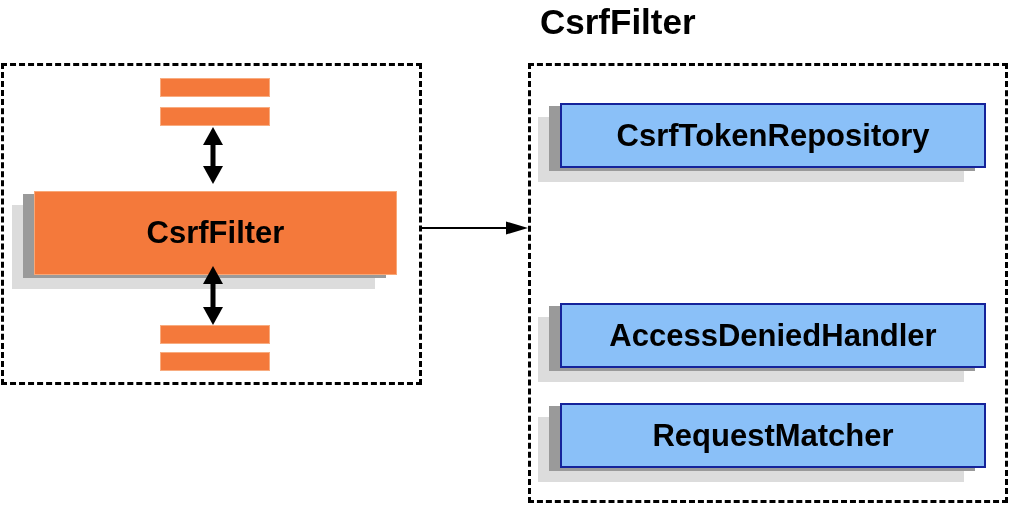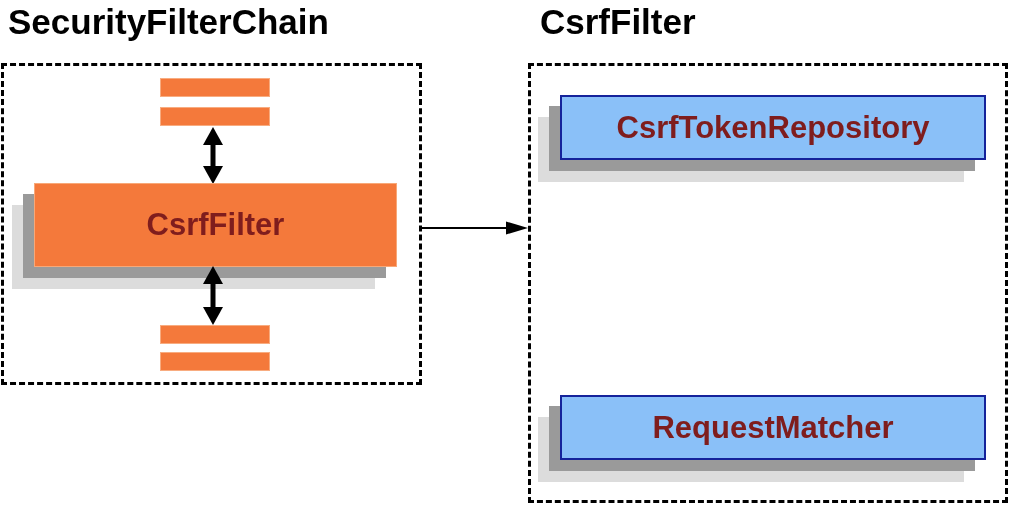--- a/index.html
+++ b/index.html
@@ -24,23 +24,23 @@
   }
   #bar1 { left:160px; top:78px;  }
   #bar2 { left:160px; top:107px; }
   #bar3 { left:160px; top:325px; }
   #bar4 { left:160px; top:352px; }
 
   .shadowed { position:absolute; }
   .shadowed .s2 { position:absolute; left:-22px; top:22px; width:100%; height:100%; background:#DCDCDC; }
   .shadowed .s1 { position:absolute; left:-11px; top:11px; width:100%; height:100%; background:#9A9A9A; }
   .shadowed .face {
-    position:absolute; left:0; top:0; width:100%; height:100%;
+    position:absolute; left:0; top:8px; width:100%; height:100%;
     display:flex; align-items:center; justify-content:center;
-    font-weight:bold; color:#7f1d1d;
+    font-weight:bold; color:#000000;
   }
 
   #csrf-box { left:34px; top:183px; width:363px; height:84px; }
   #csrf-box .face { background:#F4793B; border:1px solid #F8A878; font-size:31px; }
 
   .blue-wrap { left:560px; width:426px; height:65px; }
   .blue-wrap .face { background:#8AC0F8; border:2px solid #15239B; font-size:31px; white-space:nowrap; }
   #blue1 { top:95px; }
   #blue2 { top:195px; }
   #blue3 { top:295px; }
@@ -50,21 +50,20 @@
   #varrow1 { left:202px; top:127px; }
   #varrow2 { left:202px; top:266px; z-index:5; }
   #harrow  { left:421px; top:220px; }
   .arrow svg polygon, .arrow svg rect { fill:#000; }
 </style>
 </head>
 <body>
 
 <div class="canvas">
 
-  <div class="title" id="title-left">SecurityFilterChain</div>
 
   <div class="title" id="title-right">CsrfFilter</div>
 
   <div class="panel" id="panel-left"></div>
   <div class="panel" id="panel-right"></div>
 
   <div class="bar" id="bar1"></div>
   <div class="bar" id="bar2"></div>
 
   <div class="arrow" id="varrow1">
@@ -99,20 +98,25 @@
     </svg>
   </div>
 
   <div class="shadowed blue-wrap" id="blue1">
     <div class="s2"></div>
     <div class="s1"></div>
     <div class="face">CsrfTokenRepository</div>
   </div>
 
 
+  <div class="shadowed blue-wrap" id="blue3">
+    <div class="s2"></div>
+    <div class="s1"></div>
+    <div class="face">AccessDeniedHandler</div>
+  </div>
 
   <div class="shadowed blue-wrap" id="blue4">
     <div class="s2"></div>
     <div class="s1"></div>
     <div class="face">RequestMatcher</div>
   </div>
 
 </div>
 
 </body></html>

